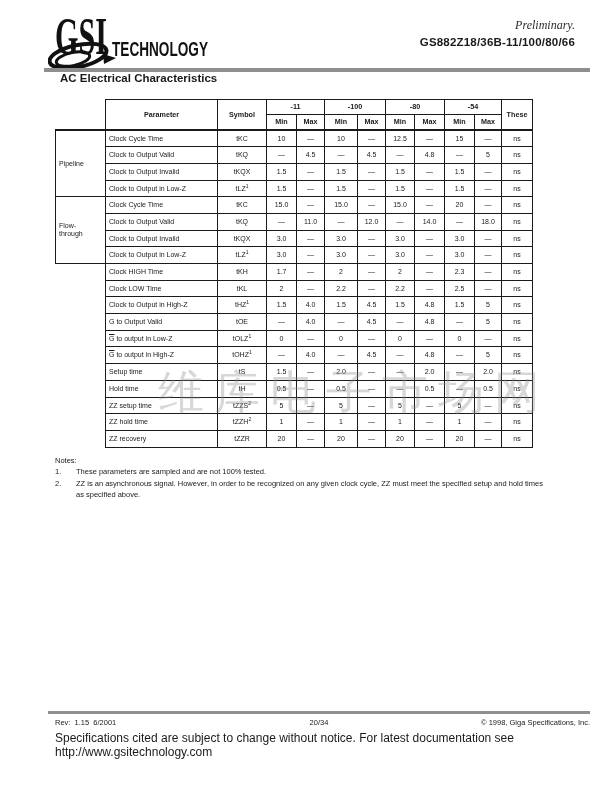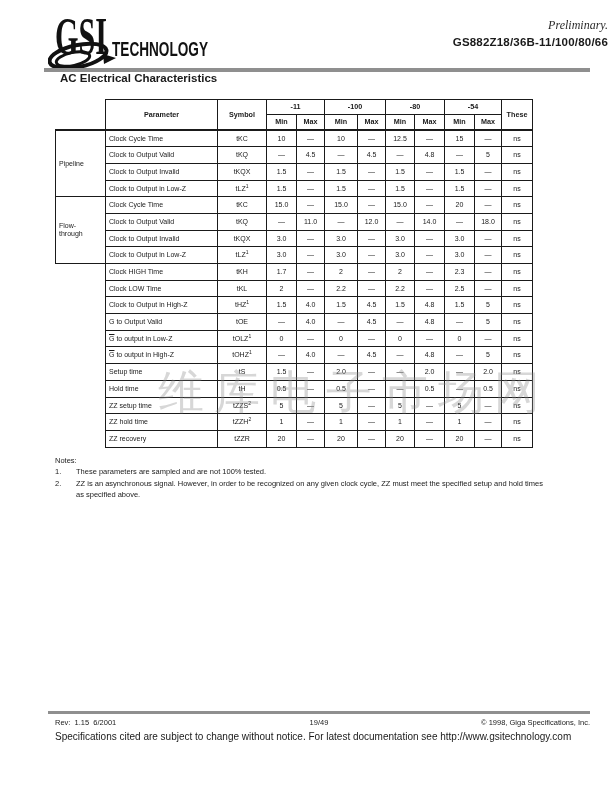--- a/index.html
+++ b/index.html
@@ -1,20 +1,20 @@
 <!DOCTYPE html>
 <html><head>
 <meta charset="utf-8">
 <style>
   html,body{margin:0;padding:0;background:#e8e8e8;}
   .page{position:relative;width:612px;height:792px;background:#ffffff;margin:0 auto;
         font-family:"Liberation Sans",sans-serif;color:#1a1a1a;overflow:hidden;}
   
   .logo{position:absolute;left:48px;top:6px;}
-  .right-head{position:absolute;right:4px;top:18px;text-align:right;}
+  .right-head{position:absolute;right:37px;top:18px;text-align:right;}
   .preliminary{font-family:"Liberation Serif",serif;font-style:italic;font-size:12px;color:#2a2a2a;}
   .partnum{font-size:11.5px;font-weight:bold;margin-top:3px;letter-spacing:0.2px;}
   .rule-top{position:absolute;left:44px;top:68px;width:546px;height:4px;background:#8f8f8f;}
   .sect-title{position:absolute;left:60px;top:72px;font-size:11.5px;font-weight:bold;}
   
   table.ac{position:absolute;left:55px;top:99px;border-collapse:collapse;table-layout:fixed;
            font-size:7px;line-height:1.1;}
   table.ac th,table.ac td{border:1px solid #1a1a1a;padding:0 2px;overflow:hidden;}
   table.ac td.ghost,table.ac th.ghost{border:none;background:transparent;}
   table.ac thead th{font-size:7.2px;font-weight:bold;text-align:center;height:14px;}
@@ -33,21 +33,21 @@
   .notes{position:absolute;left:55px;top:455px;font-size:7.5px;line-height:1.5;}
   .note-item{display:flex;}
   .note-num{width:21px;flex:none;}
   .note-text{width:472px;}
   
   .rule-bottom{position:absolute;left:48px;top:711px;width:542px;height:3px;background:#8f8f8f;}
   .footer-line{position:absolute;left:48px;top:718px;width:542px;font-size:7.5px;}
   .footer-rev{position:absolute;left:7px;top:0;white-space:pre;}
   .footer-page{position:absolute;left:0;right:0;top:0;text-align:center;}
   .footer-copy{position:absolute;right:0;top:0;}
-  .footer-disclaimer{position:absolute;left:55px;top:731px;font-size:10px;text-align:center;}
+  .footer-disclaimer{position:absolute;left:55px;top:731px;font-size:12px;}
 </style>
 </head>
 <body>
 
 <div class="page">
 
   <svg class="logo" width="190" height="66" viewBox="0 0 190 66">
     <g>
       <ellipse cx="30" cy="50" rx="29" ry="11" fill="none" stroke="#111" stroke-width="4" transform="rotate(-12 30 50)"></ellipse>
       <ellipse cx="25" cy="53" rx="17" ry="6.5" fill="none" stroke="#111" stroke-width="3" transform="rotate(-12 25 53)"></ellipse>
@@ -378,18 +378,18 @@
     </div>
     <div class="note-item">
       <div class="note-num">2.</div>
       <div class="note-text">ZZ is an asynchronous signal. However, in order to be recognized on any given clock cycle, ZZ must meet the specified setup and hold times as specified above.</div>
     </div>
   </div>
 
   <div class="rule-bottom"></div>
   <div class="footer-line">
     <span class="footer-rev">Rev:  1.15  6/2001</span>
-    <span class="footer-page">19/49</span>
+    <span class="footer-page">20/34</span>
     <span class="footer-copy">© 1998, Giga Specifications, Inc.</span>
   </div>
   <div class="footer-disclaimer">Specifications cited are subject to change without notice. For latest documentation see http://www.gsitechnology.com</div>
 
 </div>
 
 </body></html>

